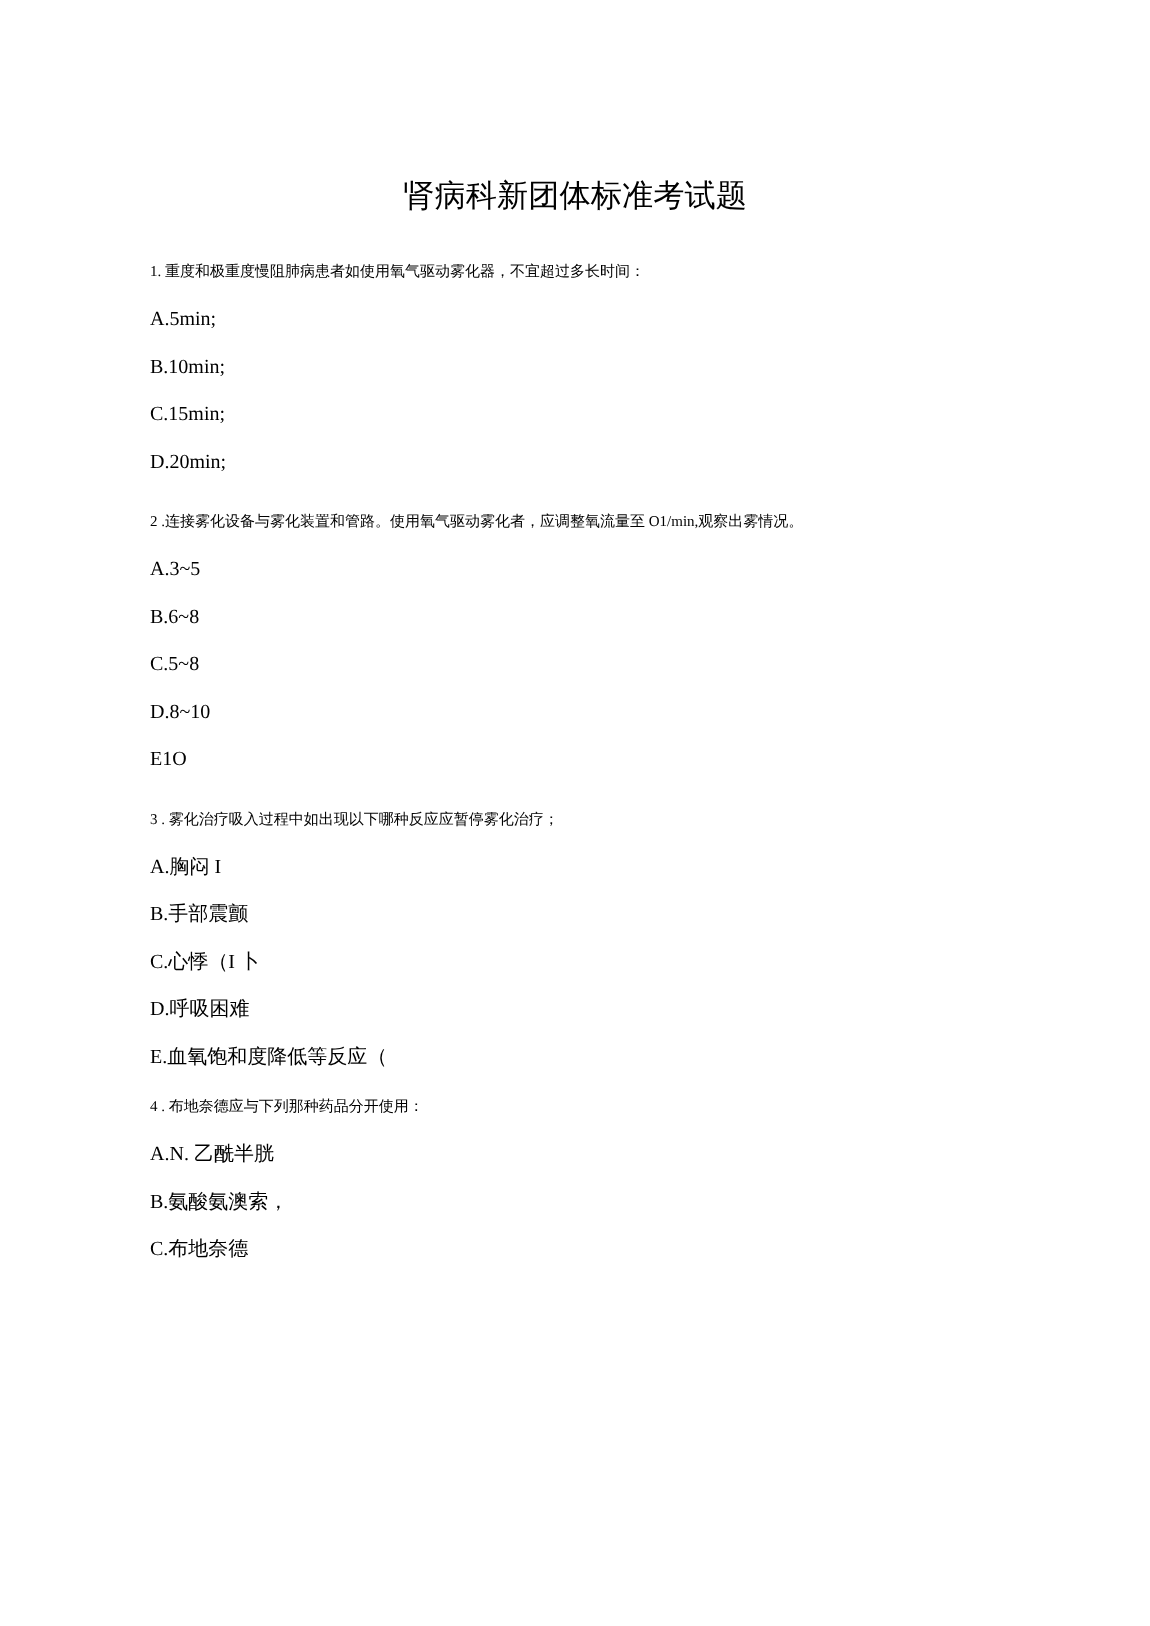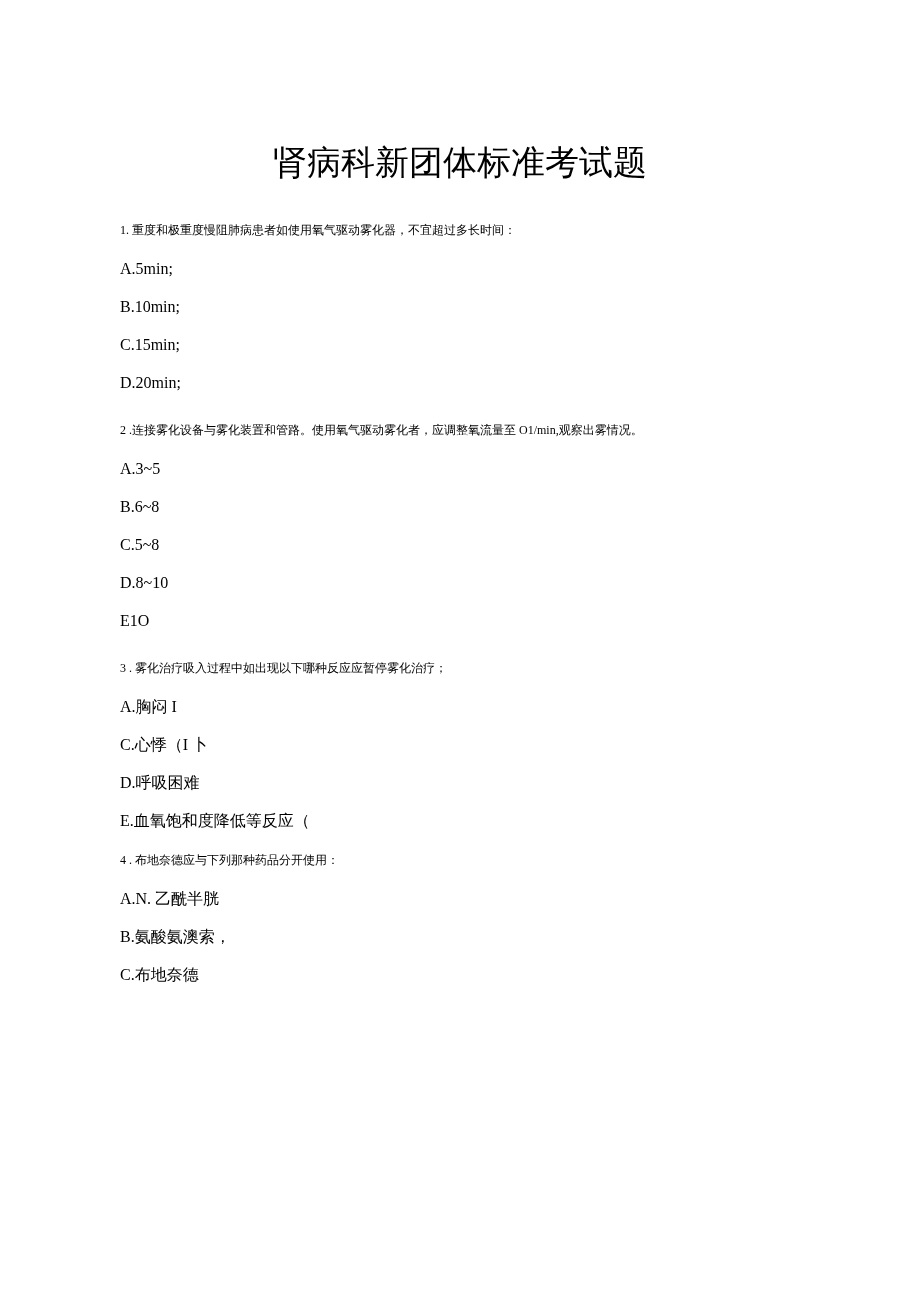--- a/index.html
+++ b/index.html
@@ -10,21 +10,21 @@
     body {
       font-family: "SimSun", "宋体", serif;
       background: #ffffff;
       width: 920px;
       min-height: 1301px;
       padding: 140px 120px 60px 120px;
       color: #000;
     }
     .title {
       text-align: center;
-      font-size: 34px;
+      font-size: 25px;
       font-weight: normal;
       margin-bottom: 35px;
       font-family: "SimSun", "宋体", serif;
     }
     .question-stem {
       font-size: 12px;
       line-height: 1.5;
       margin-bottom: 18px;
       font-family: "Times New Roman", "SimSun", serif;
     }
@@ -59,20 +59,21 @@
   <p class="option">A.3~5</p>
   <p class="option">B.6~8</p>
   <p class="option">C.5~8</p>
   <p class="option">D.8~10</p>
   <p class="option">E1O</p>
 </div>
 
 <div class="question-block tight">
   <p class="question-stem">3  . 雾化治疗吸入过程中如出现以下哪种反应应暂停雾化治疗；</p>
   <p class="option">A.胸闷 I</p>
+  <p class="option">B.手部震颤</p>
   <p class="option">C.心悸（I 卜</p>
   <p class="option">D.呼吸困难</p>
   <p class="option">E.血氧饱和度降低等反应（</p>
 </div>
 
 <div class="question-block">
   <p class="question-stem">4  . 布地奈德应与下列那种药品分开使用：</p>
   <p class="option">A.N. 乙酰半胱</p>
   <p class="option">B.氨酸氨澳索，</p>
   <p class="option">C.布地奈德</p>

